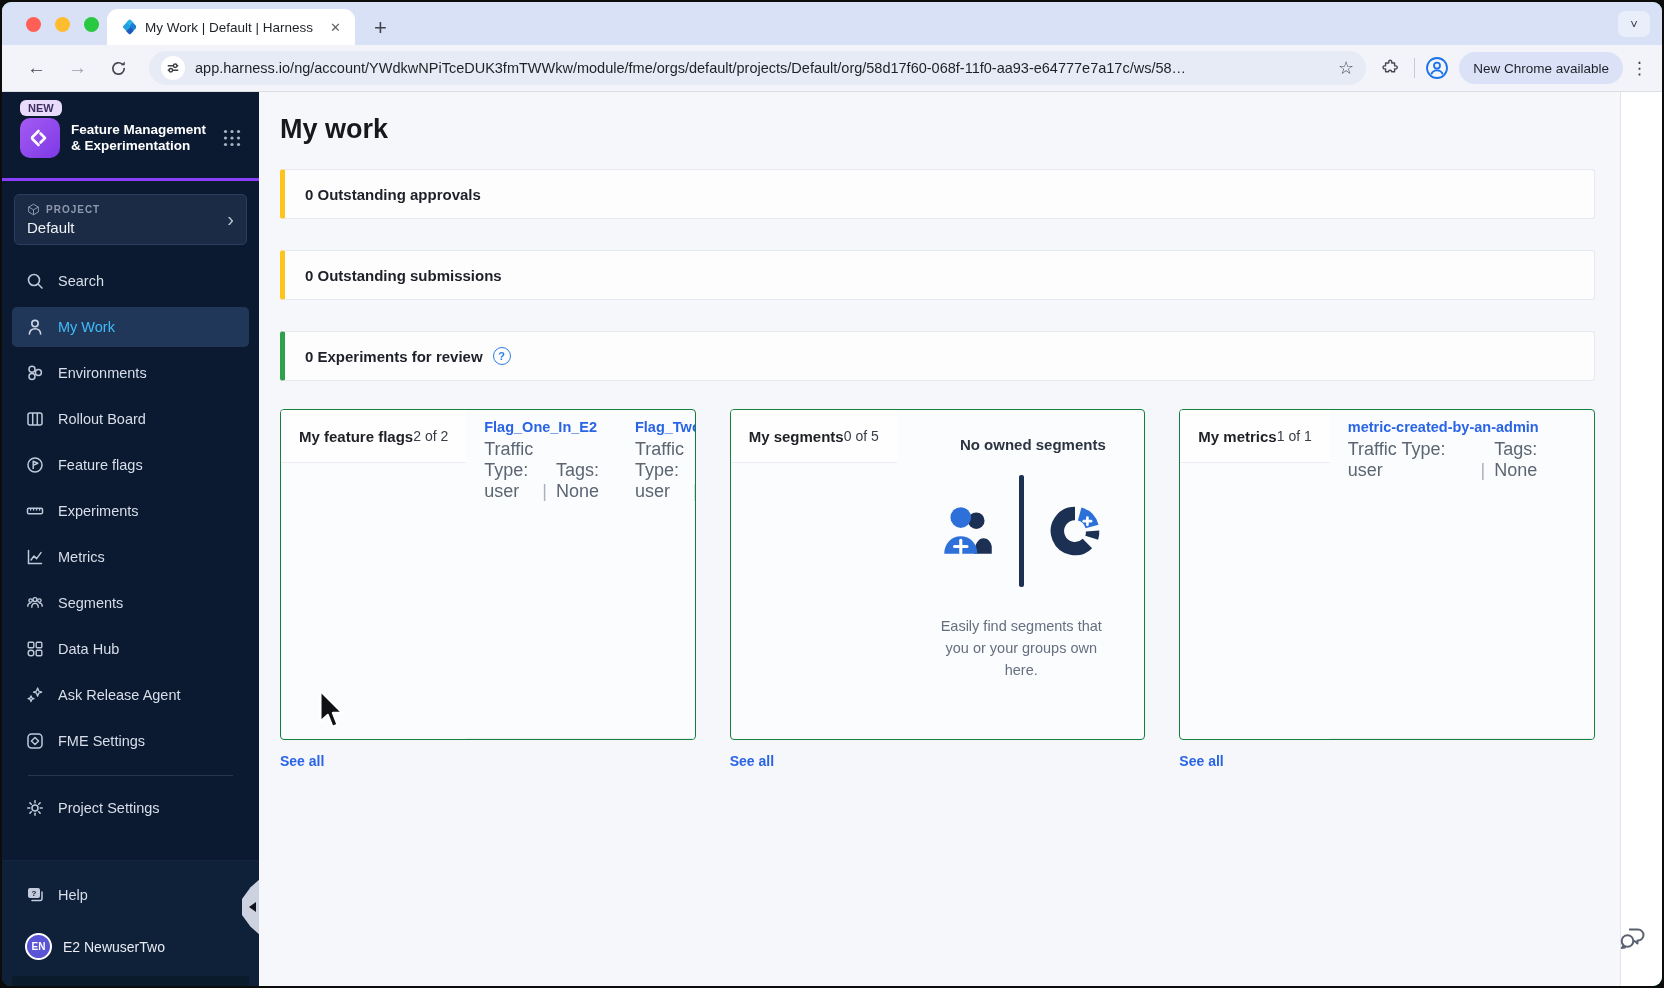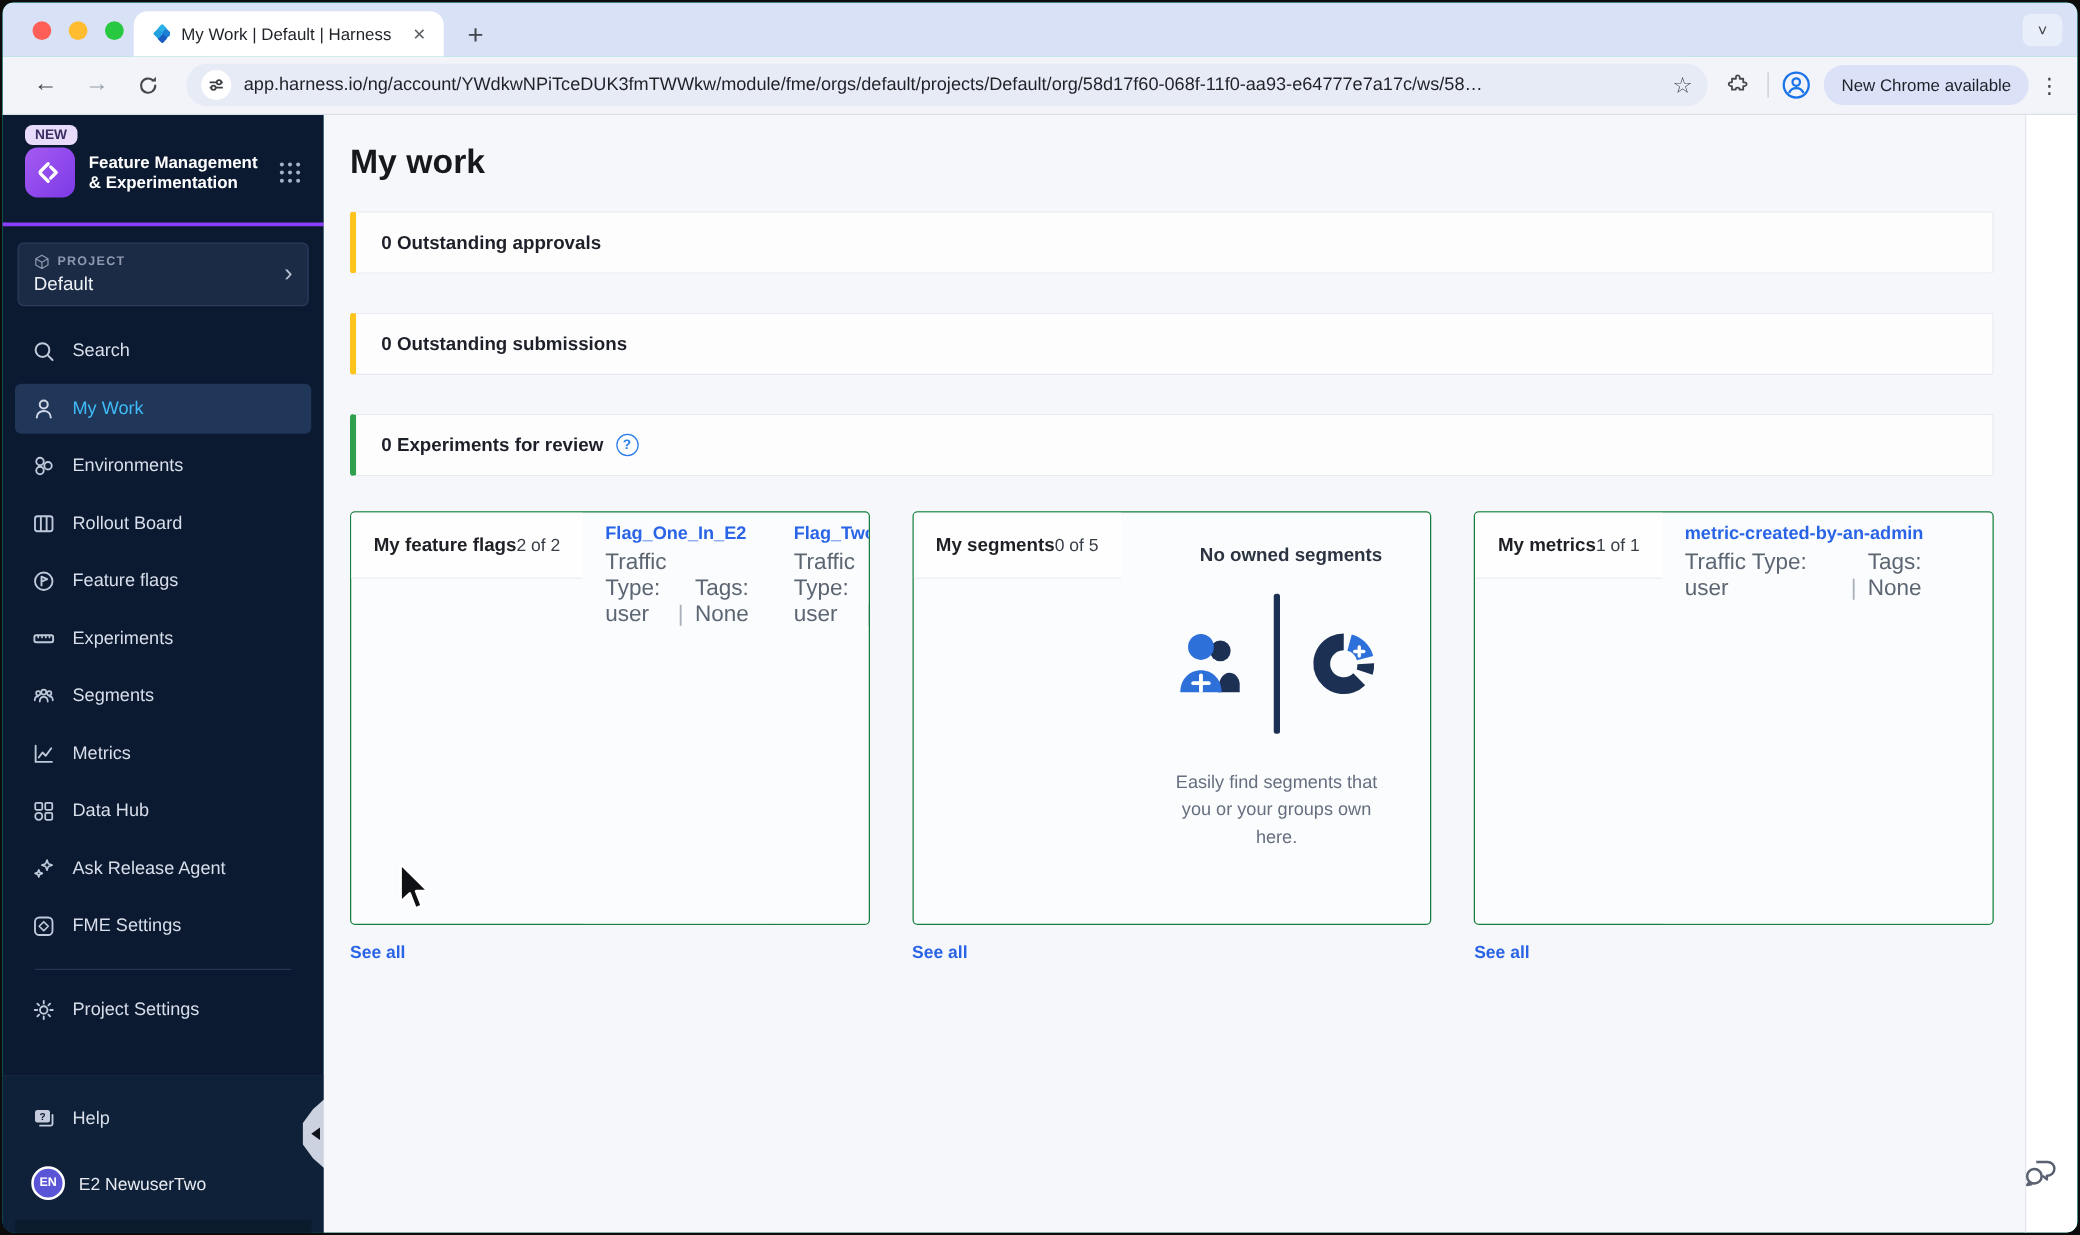--- a/index.html
+++ b/index.html
@@ -232,35 +232,35 @@
               <rect x="2.5" y="7.2" width="15" height="5.6" rx="1.4" fill="none" stroke="#bfc9da" stroke-width="1.5"></rect>
               <line x1="5.6" y1="7.2" x2="5.6" y2="9.6" stroke="#bfc9da" stroke-width="1.3"></line>
               <line x1="8.6" y1="7.2" x2="8.6" y2="9.6" stroke="#bfc9da" stroke-width="1.3"></line>
               <line x1="11.6" y1="7.2" x2="11.6" y2="9.6" stroke="#bfc9da" stroke-width="1.3"></line>
               <line x1="14.6" y1="7.2" x2="14.6" y2="9.6" stroke="#bfc9da" stroke-width="1.3"></line>
             </svg>
           <span>Experiments</span>
         </div>
         <div class="nav-item">
           <svg width="20" height="20" viewBox="0 0 20 20">
+              <path d="M3.5 3.5v13h13" fill="none" stroke="#bfc9da" stroke-width="1.5" stroke-linecap="round"></path>
+              <path d="M6 13l3-4 2.6 2.6 4.4-6" fill="none" stroke="#bfc9da" stroke-width="1.5" stroke-linecap="round" stroke-linejoin="round"></path>
+            </svg>
+          <span>Metrics</span>
+        </div>
+        <div class="nav-item">
+          <svg width="20" height="20" viewBox="0 0 20 20">
               <circle cx="10" cy="6.6" r="2" fill="none" stroke="#bfc9da" stroke-width="1.4"></circle>
               <circle cx="5.6" cy="7.6" r="1.7" fill="none" stroke="#bfc9da" stroke-width="1.4"></circle>
               <circle cx="14.4" cy="7.6" r="1.7" fill="none" stroke="#bfc9da" stroke-width="1.4"></circle>
               <path d="M6.8 14.2c0-2.4 1.4-3.8 3.2-3.8s3.2 1.4 3.2 3.8" fill="none" stroke="#bfc9da" stroke-width="1.4" stroke-linecap="round"></path>
               <path d="M2.8 13.2c0-2 1.1-3.1 2.6-3.1" fill="none" stroke="#bfc9da" stroke-width="1.4" stroke-linecap="round"></path>
               <path d="M17.2 13.2c0-2-1.1-3.1-2.6-3.1" fill="none" stroke="#bfc9da" stroke-width="1.4" stroke-linecap="round"></path>
             </svg>
           <span>Segments</span>
-        </div>
-        <div class="nav-item">
-          <svg width="20" height="20" viewBox="0 0 20 20">
-              <path d="M3.5 3.5v13h13" fill="none" stroke="#bfc9da" stroke-width="1.5" stroke-linecap="round"></path>
-              <path d="M6 13l3-4 2.6 2.6 4.4-6" fill="none" stroke="#bfc9da" stroke-width="1.5" stroke-linecap="round" stroke-linejoin="round"></path>
-            </svg>
-          <span>Metrics</span>
         </div>
         <div class="nav-item">
           <svg width="20" height="20" viewBox="0 0 20 20">
               <rect x="3.2" y="3.2" width="5.6" height="5.6" rx="1" fill="none" stroke="#bfc9da" stroke-width="1.4"></rect>
               <rect x="11.2" y="3.2" width="5.6" height="5.6" rx="1" fill="none" stroke="#bfc9da" stroke-width="1.4"></rect>
               <rect x="11.2" y="11.2" width="5.6" height="5.6" rx="1" fill="none" stroke="#bfc9da" stroke-width="1.4"></rect>
               <rect x="3.2" y="11.2" width="5.6" height="5.6" rx="2.6" fill="none" stroke="#bfc9da" stroke-width="1.4"></rect>
             </svg>
           <span>Data Hub</span>
         </div>

